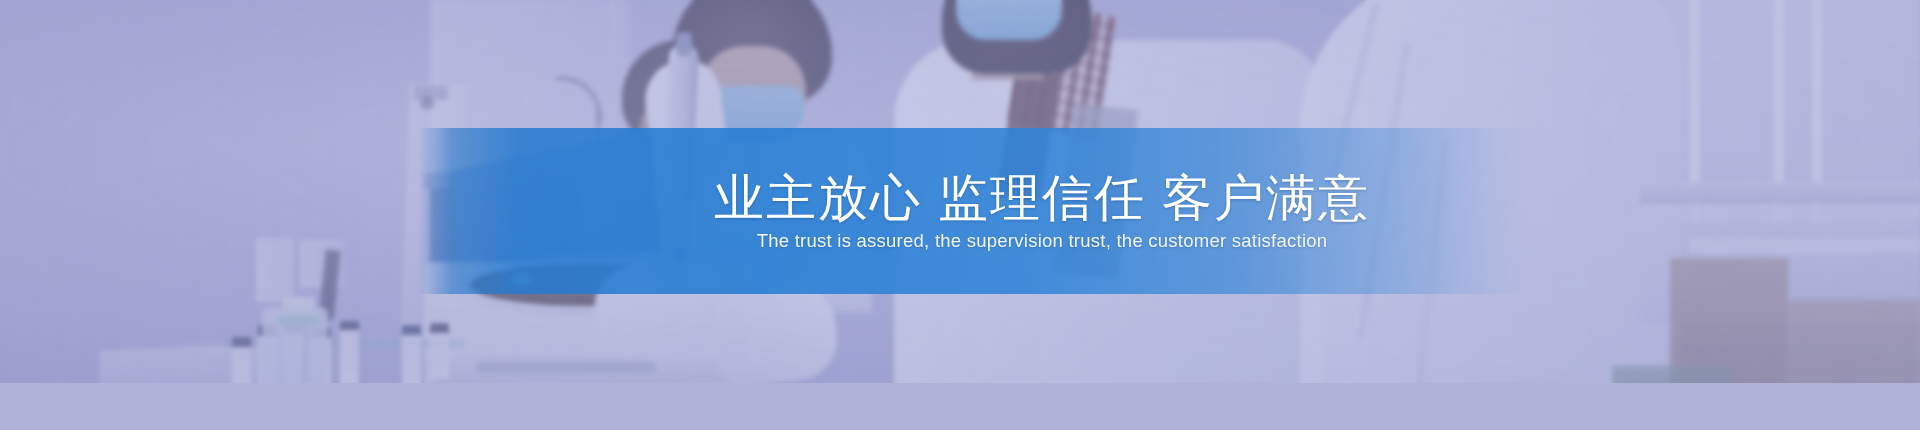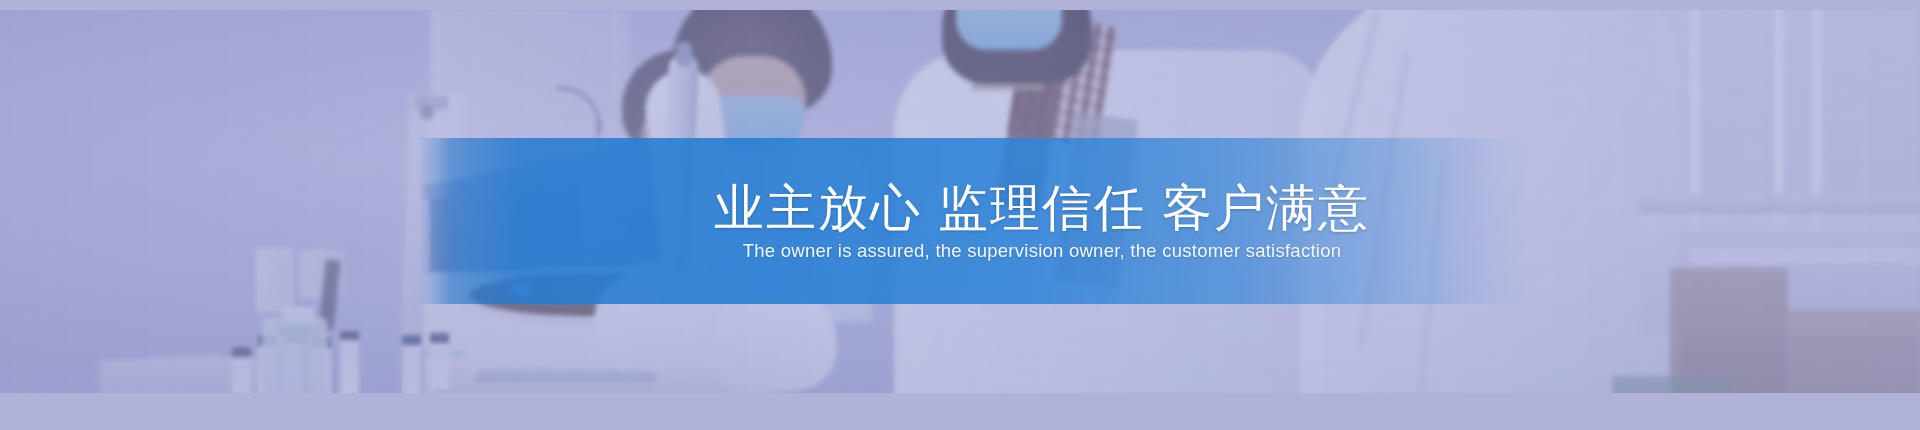--- a/index.html
+++ b/index.html
@@ -8,21 +8,20 @@
     overflow:hidden;
     background:#b0b2d8;
     font-family:"Liberation Sans", sans-serif;
   }
 
   .banner {
     position:relative;
     width:1920px;
     height:383px;
     overflow:hidden;
-    margin-top:10px;
   }
 
   
   .photo { position:absolute; inset:0; overflow:hidden; }
 
   
   .wall {
     position:absolute; inset:0;
     background:
       radial-gradient(120% 90% at 18% 35%, #c3c4e4 0%, #b4b6da 45%, #a9abd2 78%, #a2a4cd 100%);
@@ -571,16 +570,16 @@
     <div class="box-c"></div>
     <div class="box-d"></div>
 
     <div class="photo-blur"></div>
     <div class="tint"></div>
     <div class="tint-2"></div>
   </div>
 
   <div class="band">
     <div class="headline">业主放心 监理信任  客户满意</div>
-    <div class="subtitle">The owner is assured, the supervision owner, the customer satisfaction</div>
+    <div class="subtitle">The trust is assured, the supervision trust, the customer satisfaction</div>
   </div>
 
 </div>
 
 </body></html>

